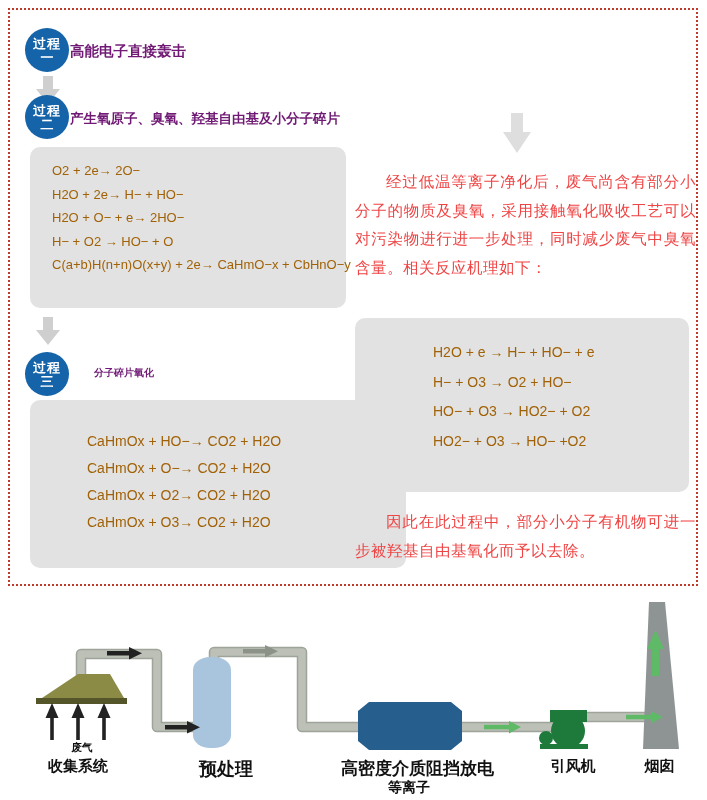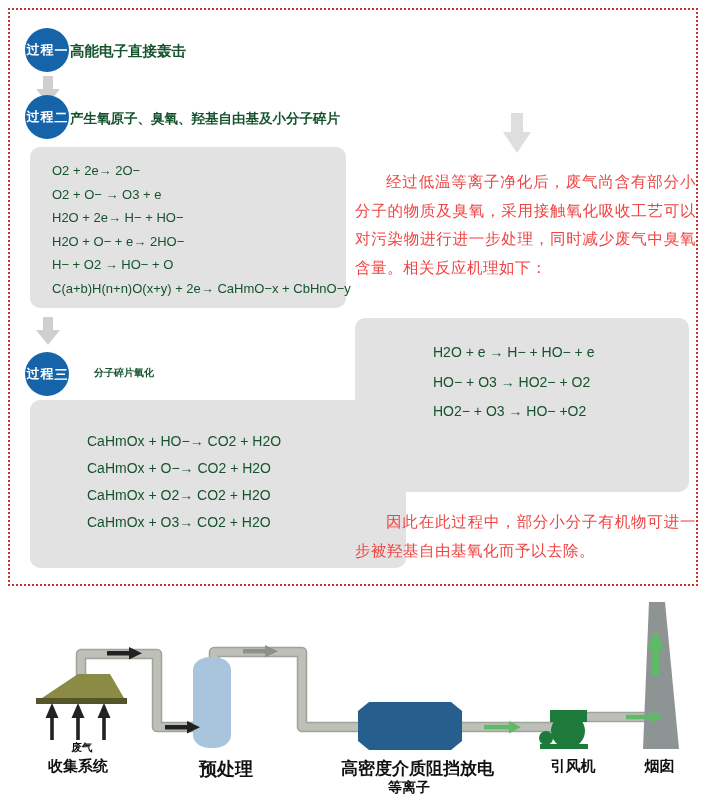--- a/index.html
+++ b/index.html
@@ -2,27 +2,27 @@
 <html><head>
 <meta charset="utf-8">
 <style>
   html,body{margin:0;padding:0;background:#ffffff;}
   body{width:707px;height:800px;position:relative;font-family:"Liberation Sans",sans-serif;overflow:hidden;}
   .abs{position:absolute;}
   
   .panel{left:8px;top:8px;width:686px;height:574px;border:2px dotted #c0392b;}
   
   .badge{width:44px;height:44px;border-radius:50%;background:#1563a8;color:#fff;
-         display:flex;flex-direction:row;align-items:center;justify-content:center;
+         display:flex;flex-direction:column;align-items:center;justify-content:center;
          font-weight:bold;text-align:center;}
   .badge .bt{font-size:13px;line-height:14px;letter-spacing:1px;}
   .badge .bn{font-size:13px;line-height:13px;}
-  .sec-title{font-weight:bold;color:#14532d;white-space:nowrap;}
+  .sec-title{font-weight:bold;color:#701a75;white-space:nowrap;}
   
-  .eqbox{background:#e2e2e2;border-radius:10px;color:#14532d;}
+  .eqbox{background:#e2e2e2;border-radius:10px;color:#a16207;}
   .eqbox .eq{white-space:nowrap;}
   #box1 .eq{font-size:13px;line-height:23.5px;}
   #box2 .eq{font-size:14px;line-height:27px;}
   #box3 .eq{font-size:14px;line-height:29.5px;}
   .para{width:341px;font-size:15.5px;line-height:28.5px;color:#ef4444;
         text-align:justify;text-indent:2em;letter-spacing:0.5px;}
   
   .dlabel{font-family:"Liberation Serif",serif;font-weight:bold;color:#111;
           text-align:center;white-space:nowrap;}
 </style>
@@ -42,21 +42,20 @@
 </svg>
 
 <div class="abs badge" style="left:25px;top:95px;">
   <span class="bt">过程</span>
   <span class="bn">二</span>
 </div>
 <div class="abs sec-title" style="left:70px;top:110px;font-size:13.5px;">产生氧原子、臭氧、羟基自由基及小分子碎片</div>
 
 <div id="box1" class="abs eqbox" style="left:30px;top:147px;width:316px;height:161px;padding:12px 0 0 22px;box-sizing:border-box;">
   <div class="eq">O2 + 2e→ 2O−</div>
-  <div class="eq">O2 + O− → O3 + e</div>
   <div class="eq">H2O + 2e→ H− + HO−</div>
   <div class="eq">H2O + O− + e→ 2HO−</div>
   <div class="eq">H− + O2 → HO− + O</div>
   <div class="eq">C(a+b)H(n+n)O(x+y) + 2e→ CaHmO−x + CbHnO−y</div>
 </div>
 
 <svg class="abs" style="left:36px;top:317px;" width="24" height="28" viewBox="0 0 24 28">
   <path d="M7 0 h10 v13 h7 L12 28 0 13 h7 z" fill="#cfcfcf"></path>
 </svg>
 
@@ -74,20 +73,21 @@
 </div>
 
 <svg class="abs" style="left:503px;top:113px;" width="28" height="40" viewBox="0 0 28 40">
   <path d="M8 0 h12 v19 h8 L14 40 0 19 h8 z" fill="#dedede"></path>
 </svg>
 
 <div class="abs para" style="left:355px;top:168px;">经过低温等离子净化后，废气尚含有部分小分子的物质及臭氧，采用接触氧化吸收工艺可以对污染物进行进一步处理，同时减少废气中臭氧含量。相关反应机理如下：</div>
 
 <div id="box3" class="abs eqbox" style="left:355px;top:318px;width:334px;height:174px;padding:20px 0 0 78px;box-sizing:border-box;">
   <div class="eq">H2O + e → H− + HO− + e</div>
+  <div class="eq">H− + O3 → O2 + HO−</div>
   <div class="eq">HO− + O3 → HO2− + O2</div>
   <div class="eq">HO2− + O3 → HO− +O2</div>
 </div>
 
 <div class="abs para" style="left:355px;top:508px;">因此在此过程中，部分小分子有机物可进一步被羟基自由基氧化而予以去除。</div>
 
 <svg class="abs" style="left:0;top:595px;" width="707" height="205" viewBox="0 595 707 205">
 
   <g fill="none" stroke-linejoin="round" stroke-linecap="butt">
     <path d="M81 678 L81 654 L157 654 L157 727 L198 727" stroke-width="10.5" stroke="#9fa49a"></path>

